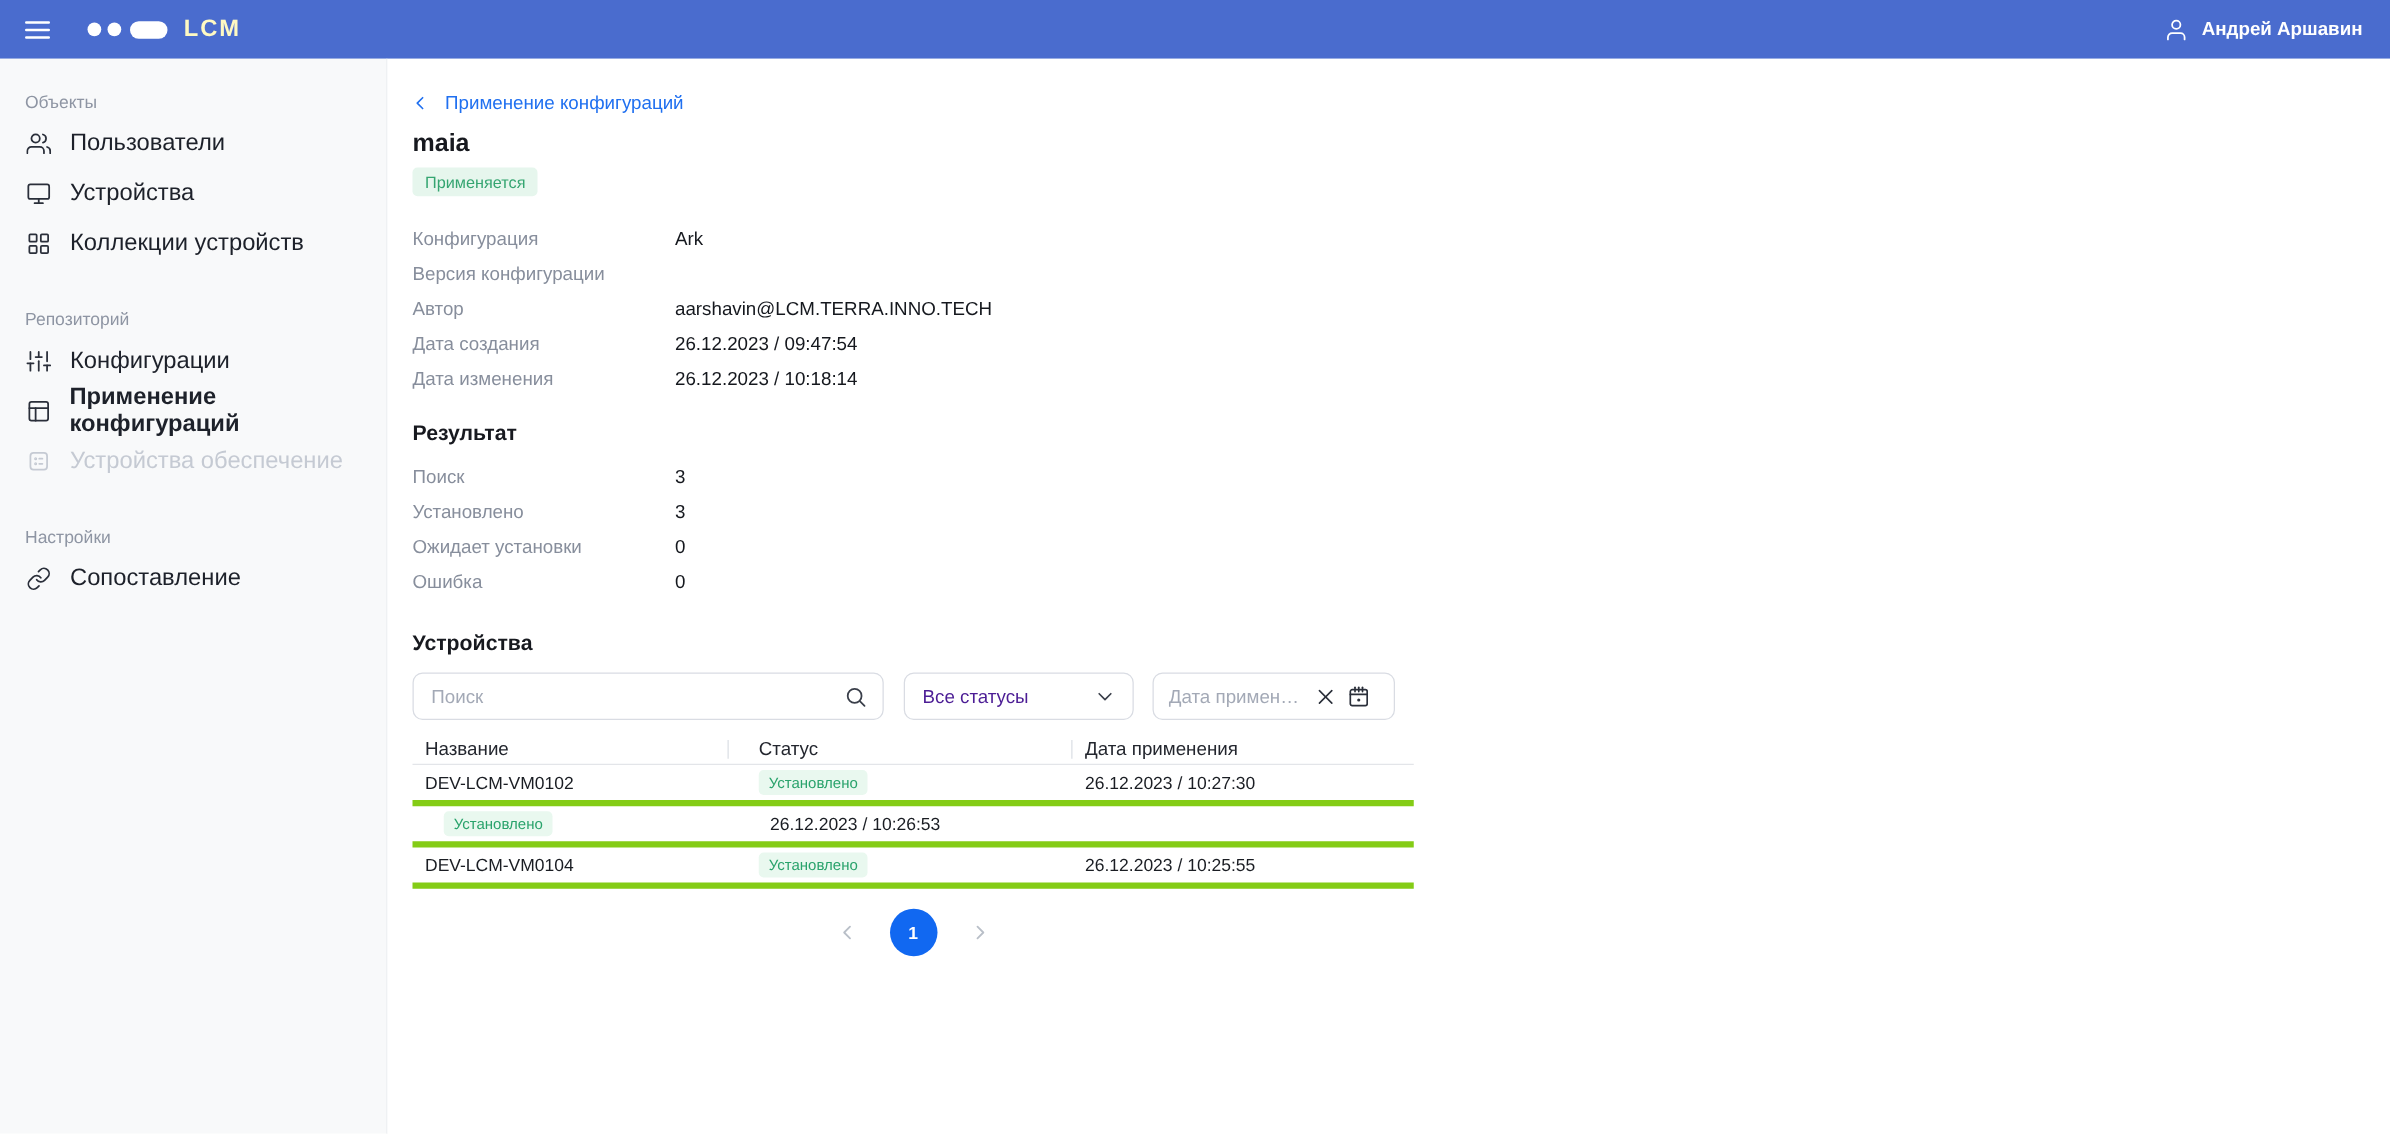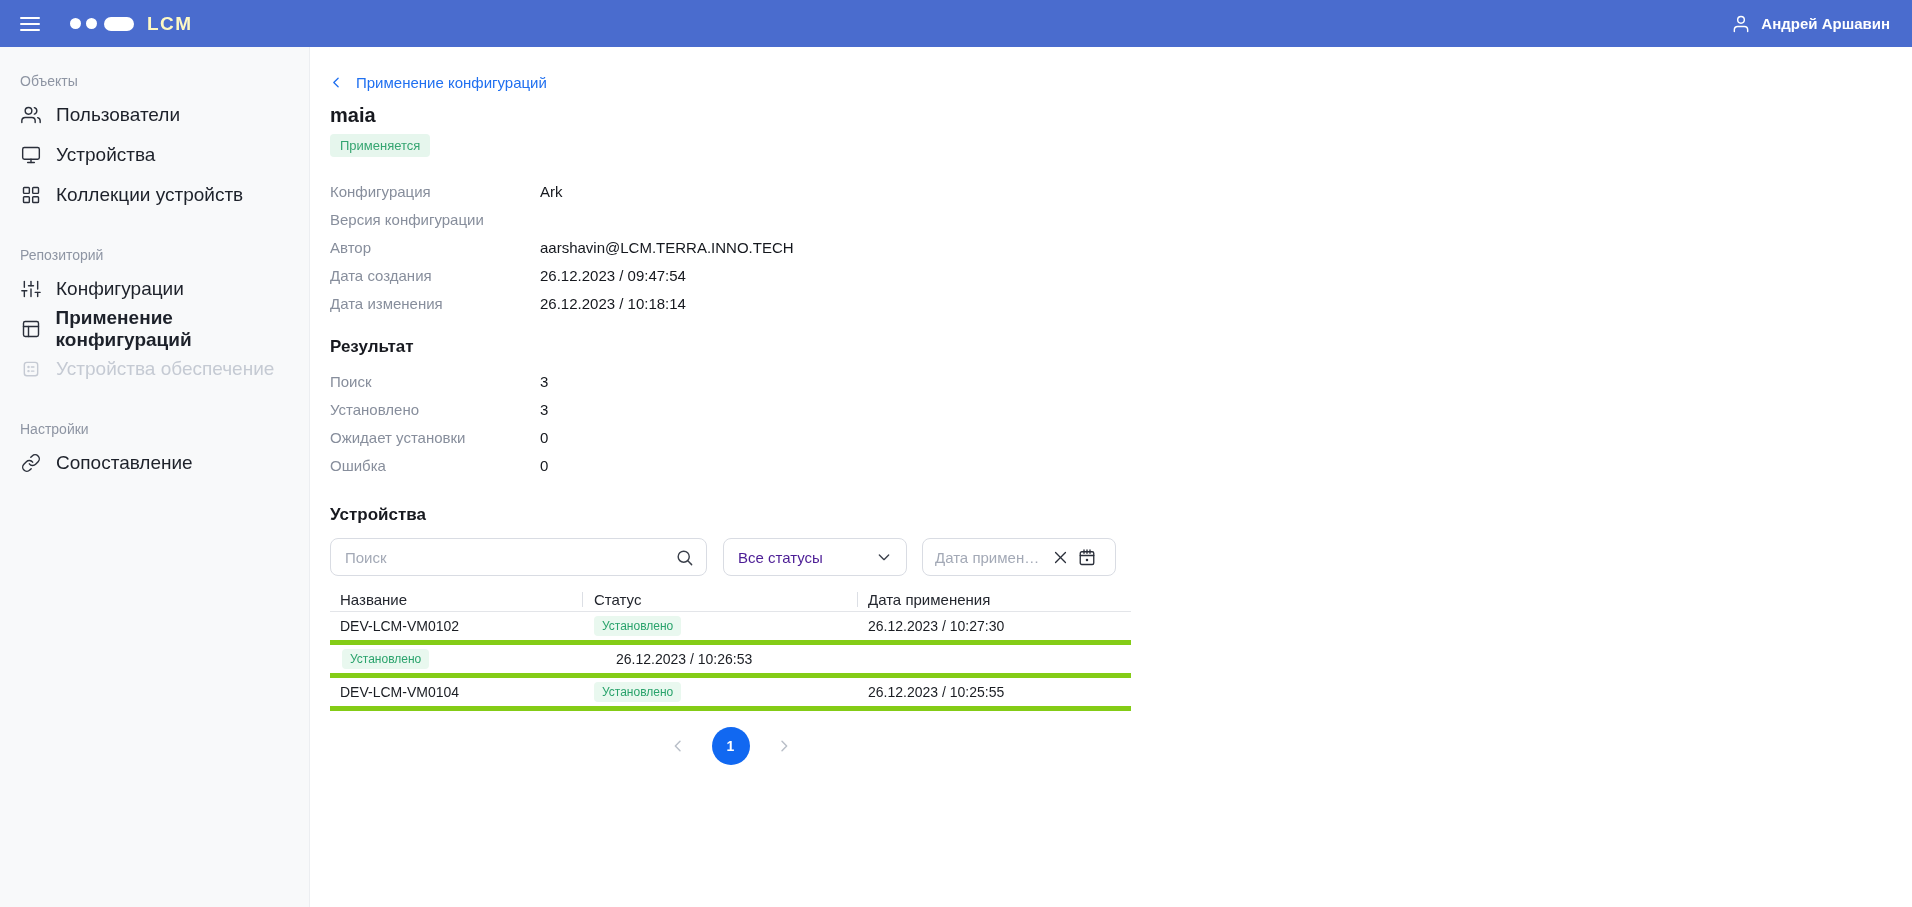--- a/index.html
+++ b/index.html
@@ -70,21 +70,21 @@
   .date-field input{border:none;outline:none;width:108px;font-size:15px;font-family:inherit;color:#22262e;background:transparent;text-overflow:ellipsis;}
   .date-field input::placeholder{color:#a3a9b6;}
   .date-field .icon{color:#2a2f3a;display:flex;cursor:pointer;}
 
   
   .table{margin-top:12px;width:801px;}
   .t-head{display:flex;height:24px;align-items:center;border-bottom:1px solid #e3e5e9;font-size:15px;font-weight:500;color:#23262e;}
   .t-row{display:flex;height:33px;align-items:center;border-bottom:5px solid #84cc16;font-size:14px;color:#1a1d23;cursor:pointer;}
   .cell{position:relative;height:100%;display:flex;align-items:center;}
   .c1{width:252px;padding-left:10px;}
-  .c2{width:275px;padding-left:12px;}
+  .c2{width:275px;padding-left:25px;}
   .c3{width:274px;padding-left:11px;}
   .t-head .cell + .cell::before{content:"";position:absolute;left:0;top:4px;width:1px;height:15px;background:#dcdfe5;}
   .status-pill{font-size:12px;color:var(--status-green);background:var(--status-green-bg);border-radius:4px;padding:3px 8px;}
 
   
   .pagination{margin-top:16px;width:801px;display:flex;align-items:center;justify-content:center;gap:26px;}
   .pg-chevron{color:#b9bfc8;display:flex;cursor:pointer;}
   .pg-page{width:38px;height:38px;border-radius:50%;background:var(--pagination-blue);color:#fff;font-size:14px;font-weight:600;display:flex;align-items:center;justify-content:center;border:none;cursor:pointer;font-family:inherit;}
 </style>
 </head>

